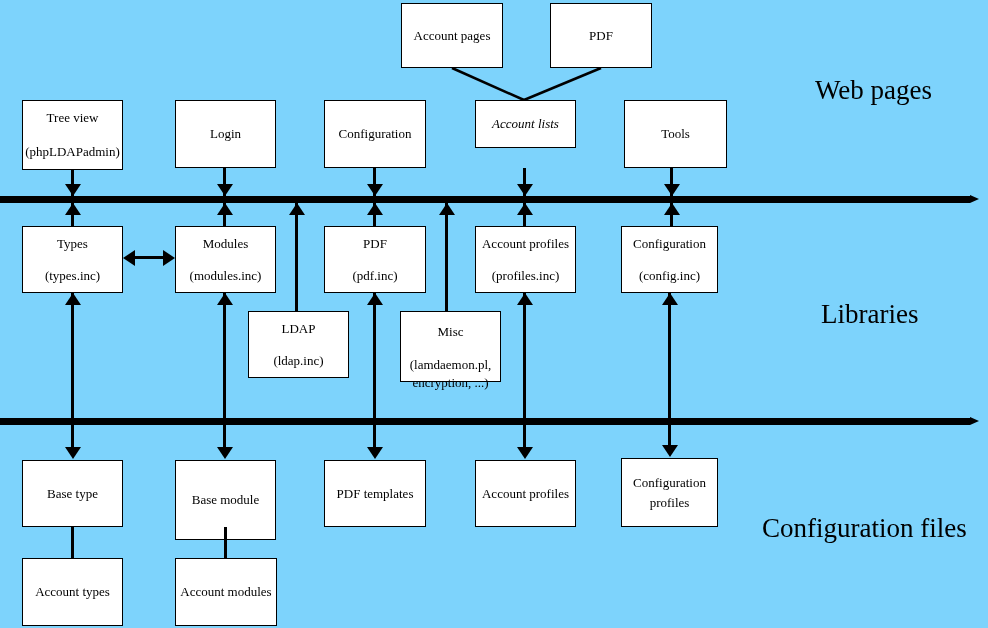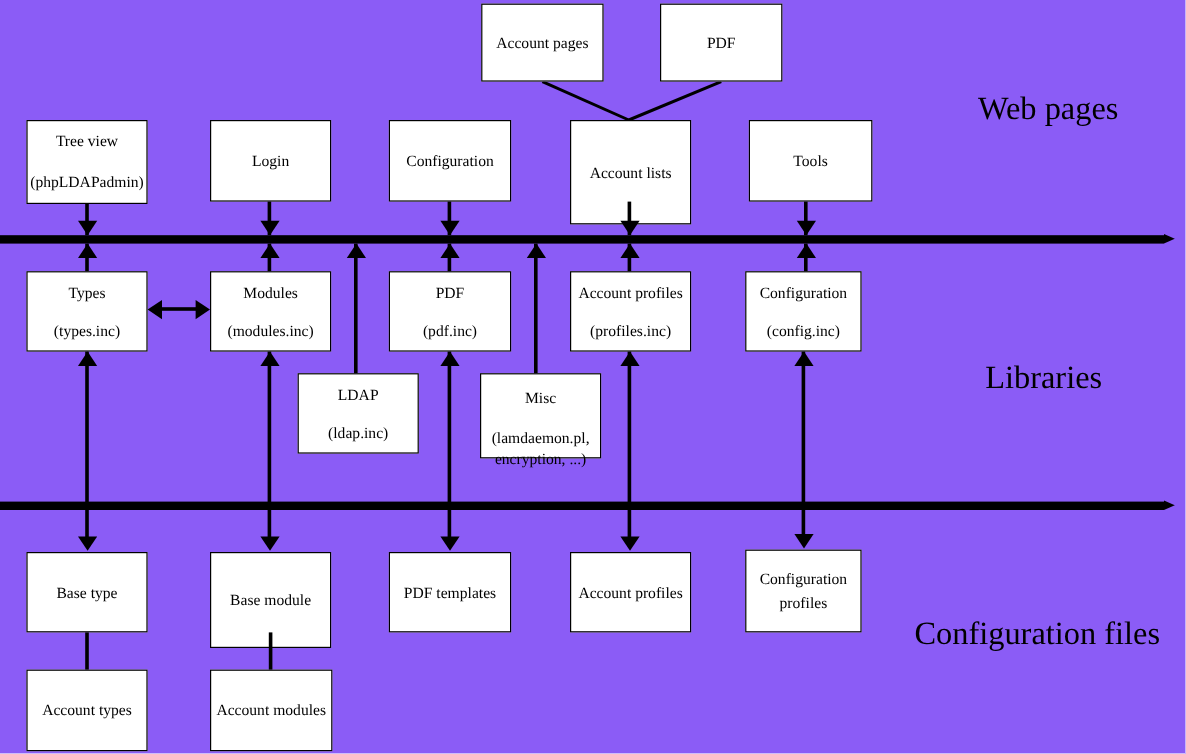--- a/index.html
+++ b/index.html
@@ -1,16 +1,16 @@
 <!DOCTYPE html>
 <html><head>
 <meta charset="utf-8">
 <style>
   html,body{margin:0;padding:0;background:#fff;}
-  #canvas{position:relative;width:988px;height:628px;background:#8b5cf6;overflow:hidden;
+  #canvas{position:relative;width:988px;height:628px;background:#7dd3fc;overflow:hidden;
           font-family:"Liberation Serif",serif;color:#000;}
   .box{position:absolute;background:#fff;border:1px solid #000;display:flex;flex-direction:column;
        align-items:center;justify-content:center;text-align:center;font-size:13px;line-height:16px;
        box-sizing:border-box;}
   .box .ln{display:block;white-space:nowrap;}
   .gap16{row-gap:16px;}
   .gap18{row-gap:18px;}
   .misc-box{justify-content:flex-start;padding-top:12px;}
   .misc-box .ln1{margin-bottom:16px;}
   .bus{position:absolute;left:0;height:7px;background:#000;}
@@ -52,21 +52,21 @@
   <div class="box gap18" style="left:22px;top:100px;width:101px;height:70px;">
     <span class="ln">Tree view</span>
     <span class="ln">(phpLDAPadmin)</span>
   </div>
   <div class="box" style="left:175px;top:100px;width:101px;height:68px;">
     <span class="ln">Login</span>
   </div>
   <div class="box" style="left:324px;top:100px;width:102px;height:68px;">
     <span class="ln">Configuration</span>
   </div>
-  <div class="box" style="left:475px;top:100px;width:101px;height:87px;">
+  <div class="box" style="left:475px;top:100px;width:101px;height:48px;font-style:italic;">
     <span class="ln">Account lists</span>
   </div>
   <div class="box" style="left:624px;top:100px;width:103px;height:68px;">
     <span class="ln">Tools</span>
   </div>
 
   <div class="box gap16" style="left:22px;top:226px;width:101px;height:67px;">
     <span class="ln">Types</span>
     <span class="ln">(types.inc)</span>
   </div>

